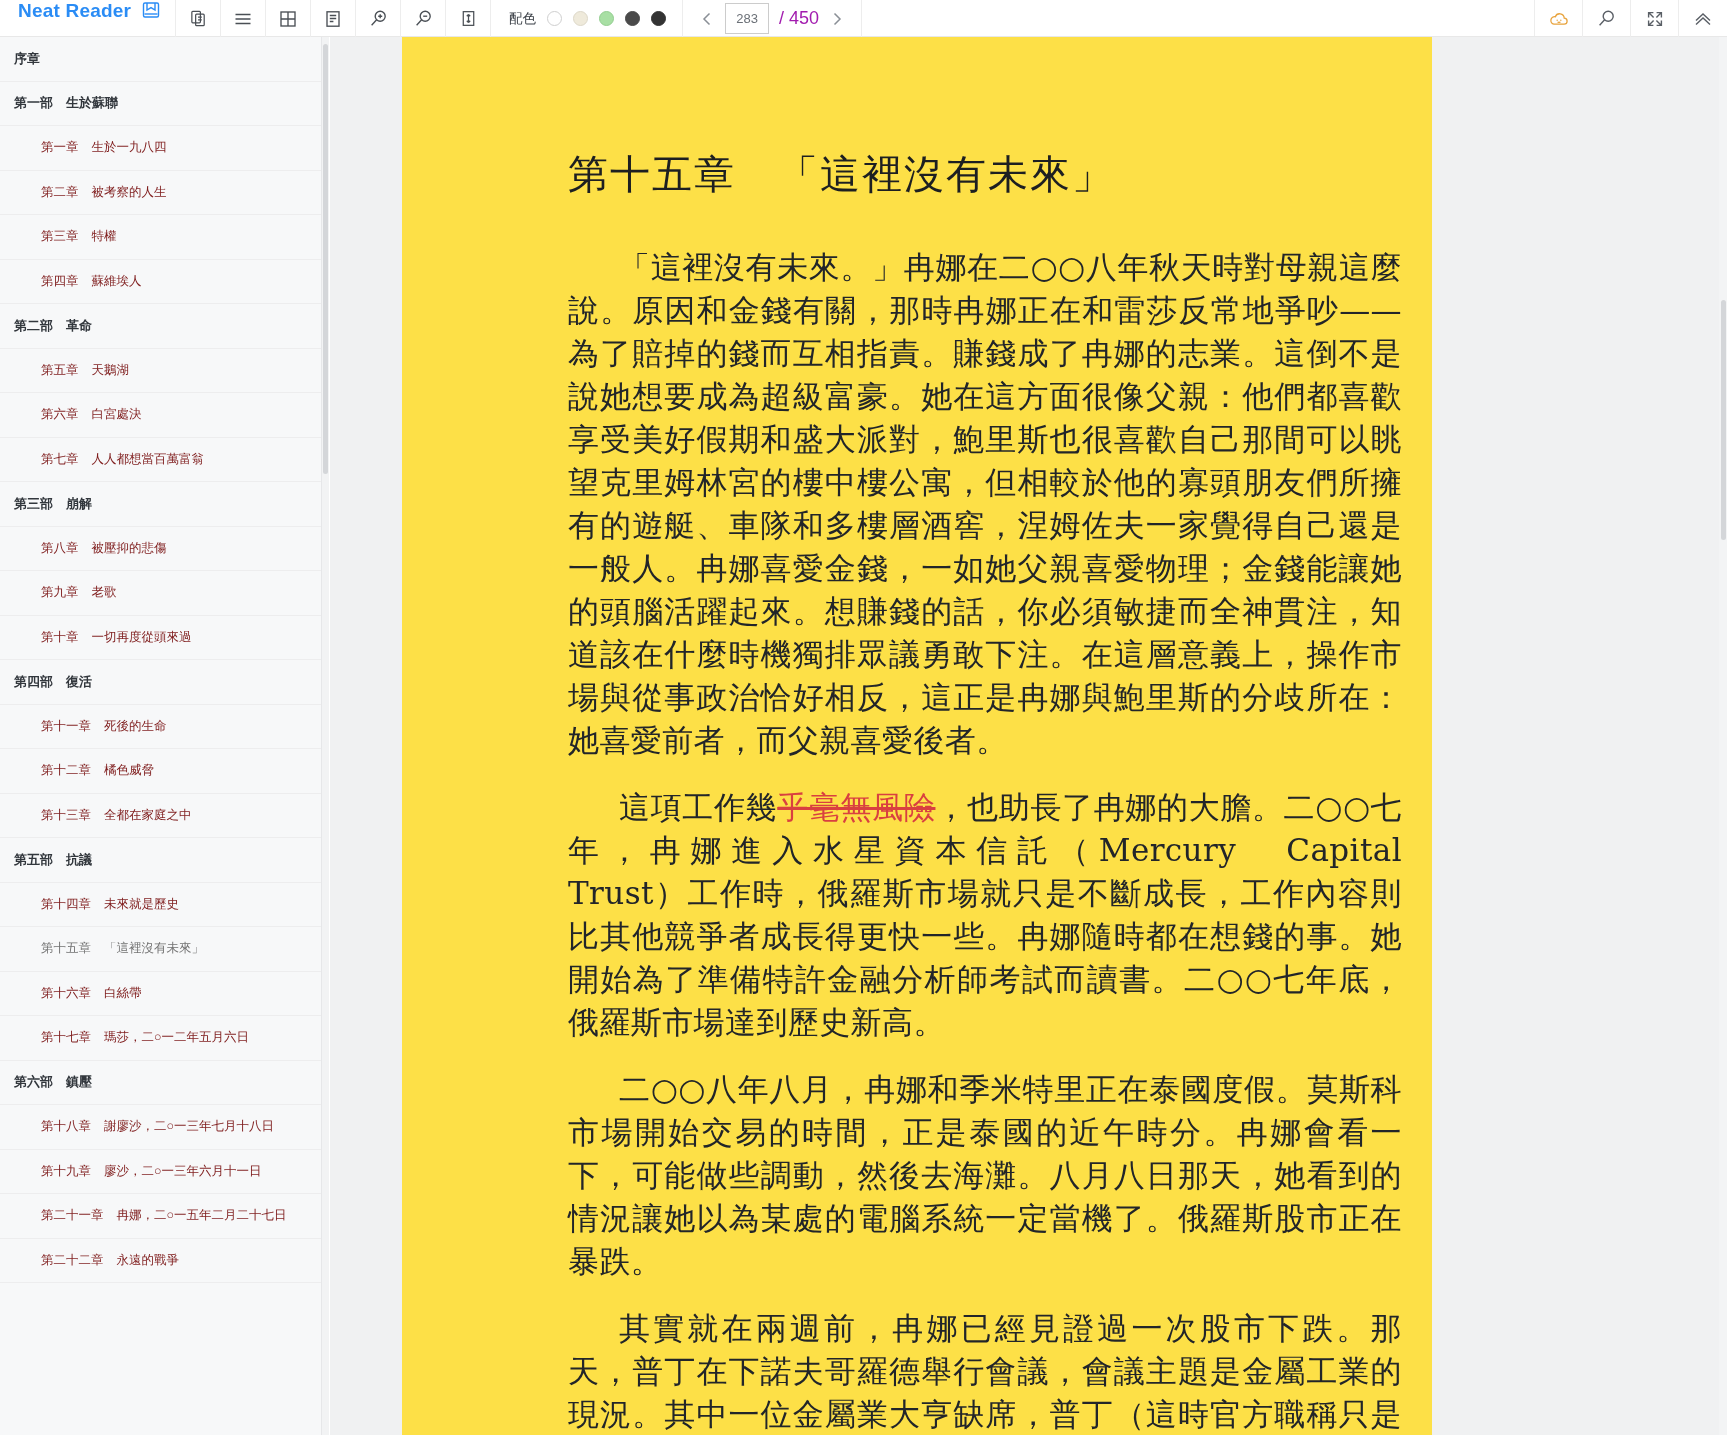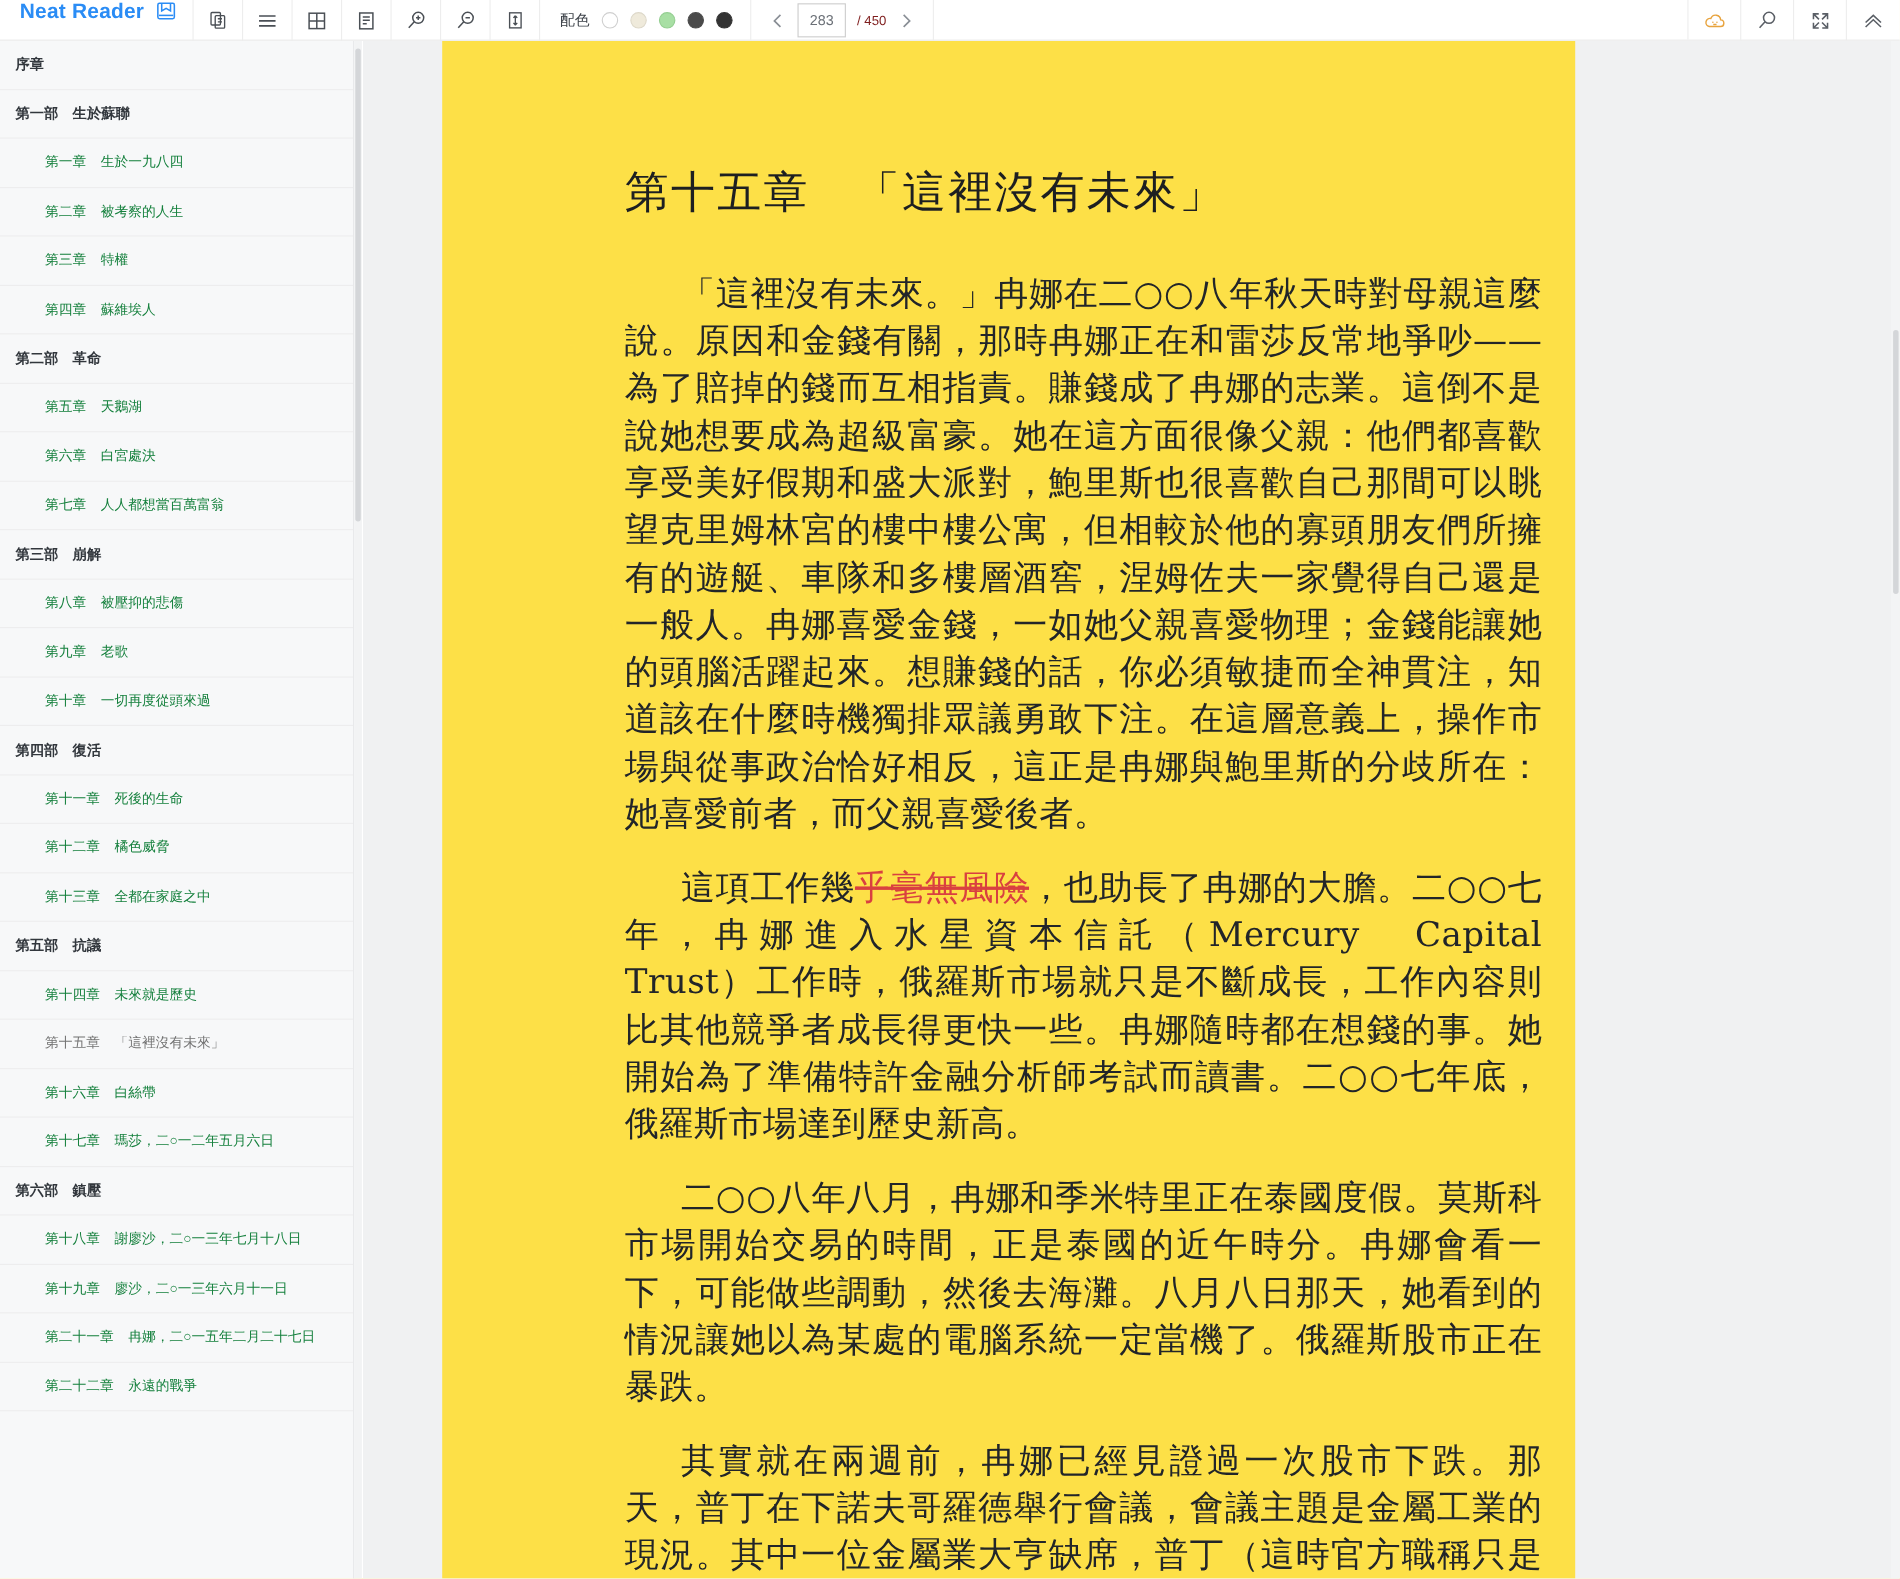--- a/index.html
+++ b/index.html
@@ -66,21 +66,21 @@
   }
   #page-input {
     width: 44px; height: 31px;
     border: 1px solid #cccccc;
     text-align: center;
     font-size: 13px; color: #6b7077;
     font-family: "Liberation Sans", sans-serif;
     background: #fff;
     padding: 0;
   }
-  #page-total { font-size: 12px; color: #7f1d1d; white-space: nowrap; }
+  #page-total { font-size: 18px; color: #a21caf; white-space: nowrap; }
   .arrow-btn { color: #8a8f96; display: flex; align-items: center; }
 
   #toolbar-right {
     margin-left: auto;
     display: flex; align-items: stretch;
     border-left: 1px solid #ededed;
   }
   #toolbar-right .tb-cell { width: 48px; border-right: 1px solid #ededed; }
   #toolbar-right .tb-cell:last-child { border-right: none; }
 
@@ -100,21 +100,21 @@
     white-space: nowrap;
     overflow: hidden;
   }
   .toc-level-0 {
     font-size: 13px;
     font-weight: bold;
     color: #32373d;
   }
   .toc-level-1 {
     font-size: 12.5px;
-    color: #15803d;
+    color: #7f1d1d;
     padding-left: 41px;
   }
   .toc-item.active { color: #2a8cf5; }
   .toc-item.active .toc-num, .toc-item.active .toc-title { color: #737373; }
   .toc-num { margin-right: 13px; }
   .toc-title {}
 
   
   #sidebar-scroll-track {
     position: absolute; top: 37px; left: 322px;

